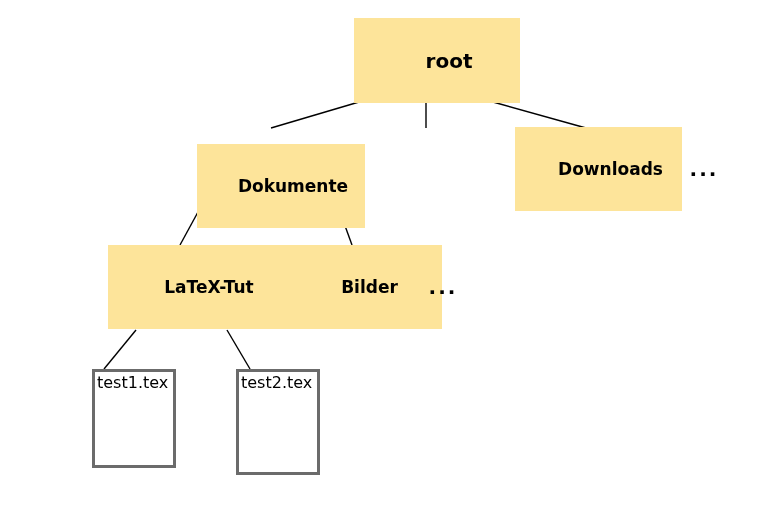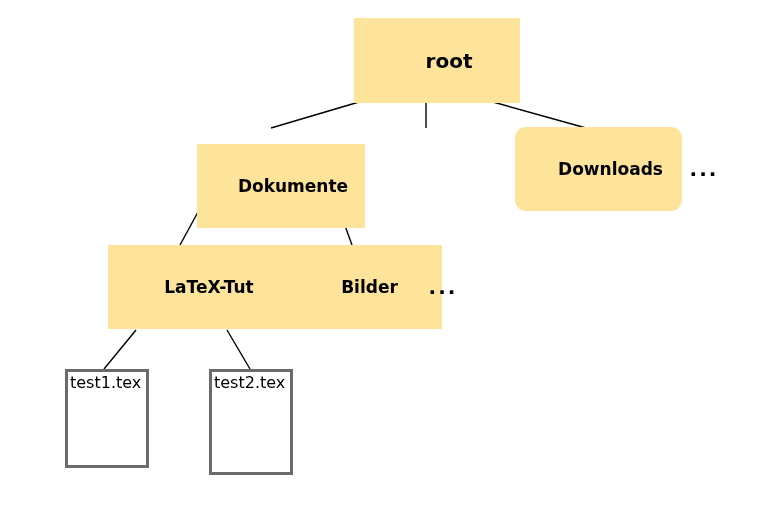--- a/index.html
+++ b/index.html
@@ -34,34 +34,35 @@
     position:absolute;
     background:#ffffff;
     border:3px solid var(--file-border);
     box-sizing:border-box;
     color:var(--text);
     font-size:16px;
     font-weight:normal;
     padding:2px 0 0 2px;
     line-height:1.15;
     white-space:nowrap;
+    margin-left:27px;
   }
   .ellipsis{
     position:absolute;
     font-weight:bold;
     font-size:20px;
     color:var(--text);
     text-align:center;
     letter-spacing:2px;
   }
   
   #node-root      {left:354px;top:18px; width:142px;height:85px;}
   #node-dokumente {left:197px;top:144px;width:144px;height:84px;}
   #node-bilder    {left:354px;top:127px;width:142px;height:84px;}
-  #node-downloads {left:515px;top:127px;width:143px;height:84px;border-radius:11px;}
+  #node-downloads {left:515px;top:127px;width:143px;height:84px;}
   #node-latex-tut {left:108px;top:245px;width:154px;height:84px;}
   #node-studium   {left:273px;top:245px;width:145px;height:84px;}
   #file-test1     {left:65px; top:369px;width:84px; height:99px;}
   #file-test2     {left:209px;top:369px;width:84px; height:106px;}
   #ellipsis-level1{left:684px;top:127px;width:40px;height:84px;line-height:84px;}
   #ellipsis-level2{left:423px;top:245px;width:40px;height:84px;line-height:84px;}
 </style>
 </head>
 <body>
 

